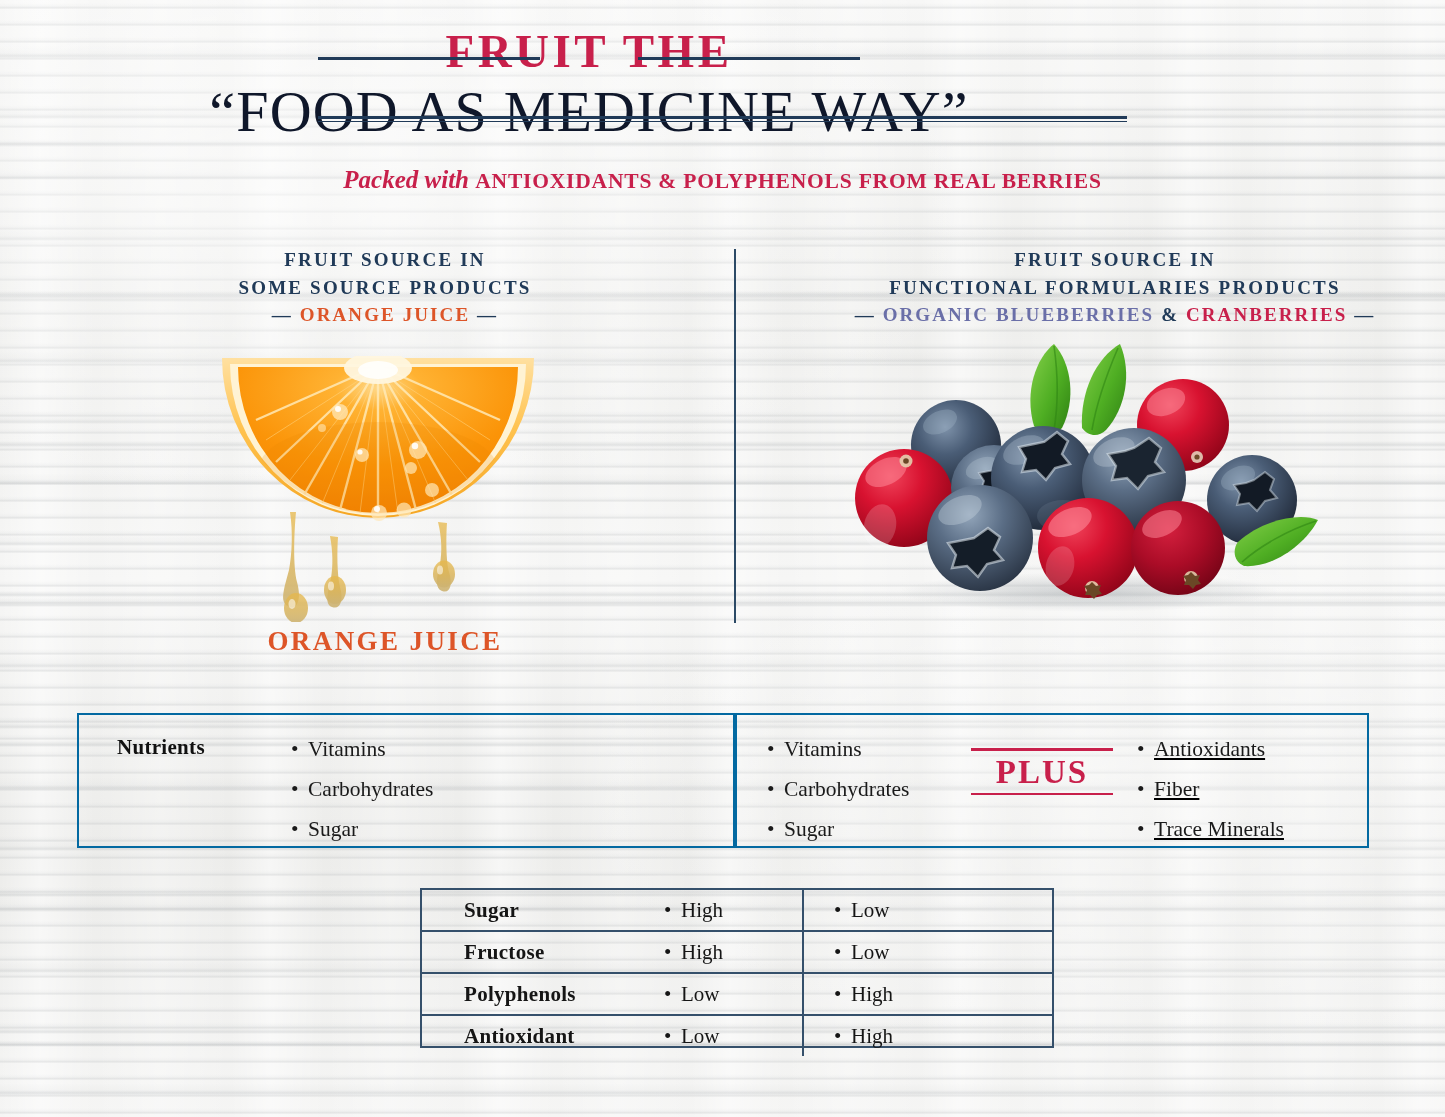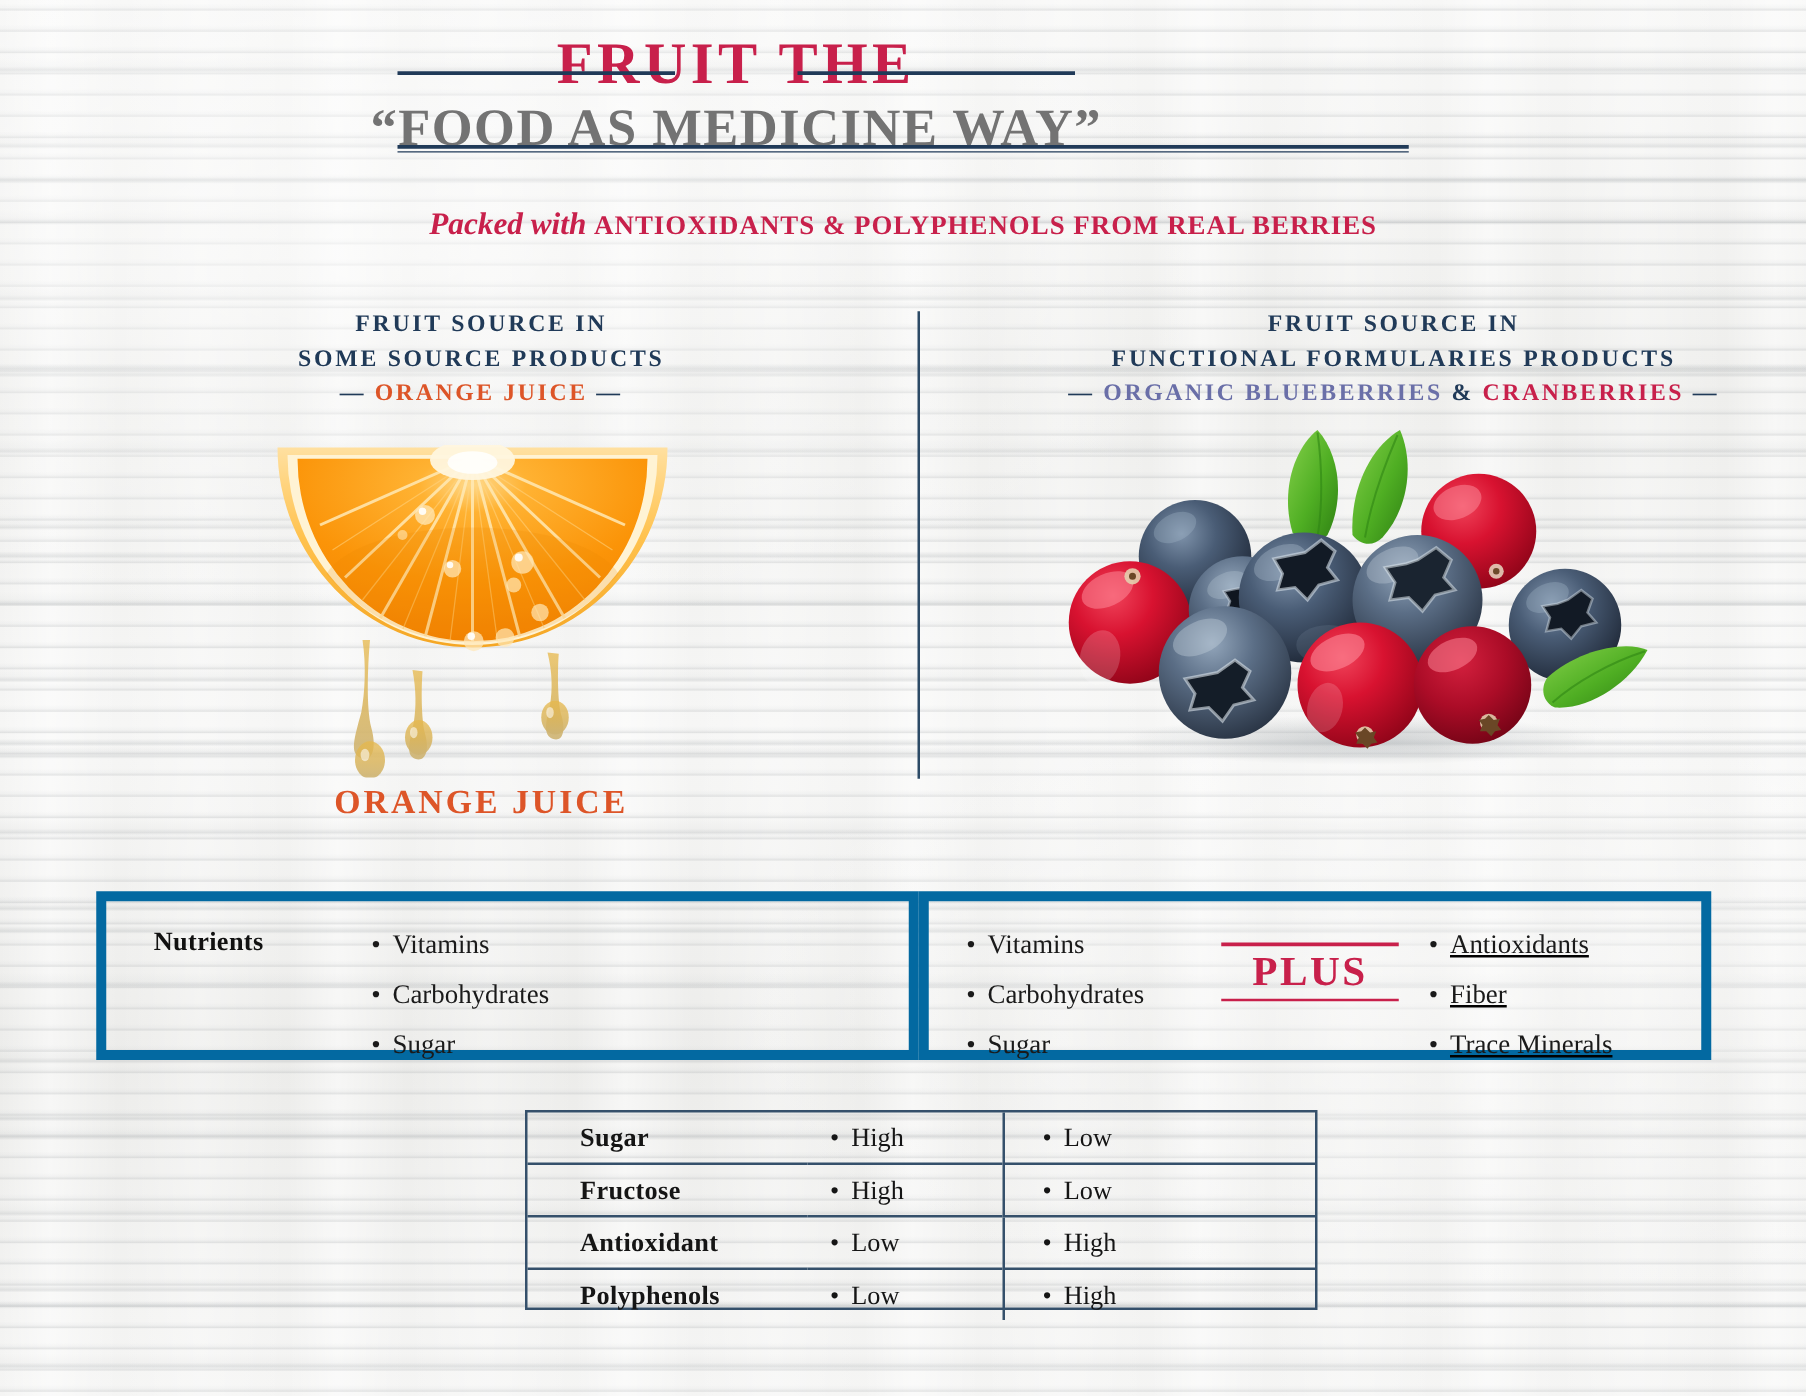--- a/index.html
+++ b/index.html
@@ -60,22 +60,22 @@
     color:#c8204b;line-height:1.0;
     font-family:"Liberation Serif", serif;
   }
   .rule-l,.rule-r{
     position:absolute;top:29px;height:3px;background:#203a58;
   }
   .rule-l{left:318px;width:222px;}
   .rule-r{right:318px;width:222px;}
   .title-line2{
     display:block;margin-top:6px;
-    font-size:42px;letter-spacing:1.2px;font-weight:700;
-    color:#737373;line-height:1.06;
+    font-size:58px;letter-spacing:1.2px;font-weight:400;
+    color:#0f172a;line-height:1.06;
   }
   .title-underline{
     position:absolute;left:318px;top:116px;width:809px;height:3px;background:#203a58;
   }
   .title-underline2{
     position:absolute;left:318px;top:121px;width:809px;height:1px;background:#203a58;
   }
   .subtitle{
     position:absolute;left:0;top:166px;width:1445px;text-align:center;
     font-size:23px;color:#c8204b;letter-spacing:.4px;font-weight:700;
@@ -106,21 +106,21 @@
   #cap-right{left:830px;top:625px;width:570px;}
   .cap-navy{color:#203a58;font-weight:700;font-size:27px;letter-spacing:2.2px;display:block;}
   .cap-sub{color:#c8204b;font-weight:700;font-size:16.5px;letter-spacing:1.6px;display:block;margin-top:3px;}
 
   
   .art{position:absolute;}
   #orange-art{left:218px;top:350px;width:320px;height:272px;}
   #berry-art{left:848px;top:330px;width:474px;height:282px;}
 
   
-  .nbox{position:absolute;border:8px solid #0369a1;box-sizing:border-box;}
+  .nbox{position:absolute;border:2px solid #0369a1;box-sizing:border-box;}
   #nbox-left{left:77px;top:713px;width:658px;height:135px;}
   #nbox-right{left:735px;top:713px;width:634px;height:135px;}
 
   .nlabel{position:absolute;left:38px;top:20px;font-weight:700;font-size:21px;color:#111;letter-spacing:.3px;}
 
   .blist{position:absolute;list-style:none;margin:0;padding:0;}
   .blist li{
     font-size:21.5px;color:#1a1a1a;line-height:40px;white-space:nowrap;
   }
   .blist li .bul{display:inline-block;width:17px;color:#1a1a1a;}
@@ -444,26 +444,26 @@
           <td class="c-name">Sugar</td>
           <td class="c-v1"><span class="bul">•</span><span>High</span></td>
           <td class="c-v2"><span class="bul">•</span><span>Low</span></td>
         </tr>
         <tr>
           <td class="c-name">Fructose</td>
           <td class="c-v1"><span class="bul">•</span><span>High</span></td>
           <td class="c-v2"><span class="bul">•</span><span>Low</span></td>
         </tr>
         <tr>
-          <td class="c-name">Antioxidant</td>
+          <td class="c-name">Polyphenols</td>
           <td class="c-v1"><span class="bul">•</span><span>Low</span></td>
           <td class="c-v2"><span class="bul">•</span><span>High</span></td>
         </tr>
         <tr>
-          <td class="c-name">Polyphenols</td>
+          <td class="c-name">Antioxidant</td>
           <td class="c-v1"><span class="bul">•</span><span>Low</span></td>
           <td class="c-v2"><span class="bul">•</span><span>High</span></td>
         </tr>
       </tbody>
     </table>
   </div>
 
 </div>
 
 </body></html>

